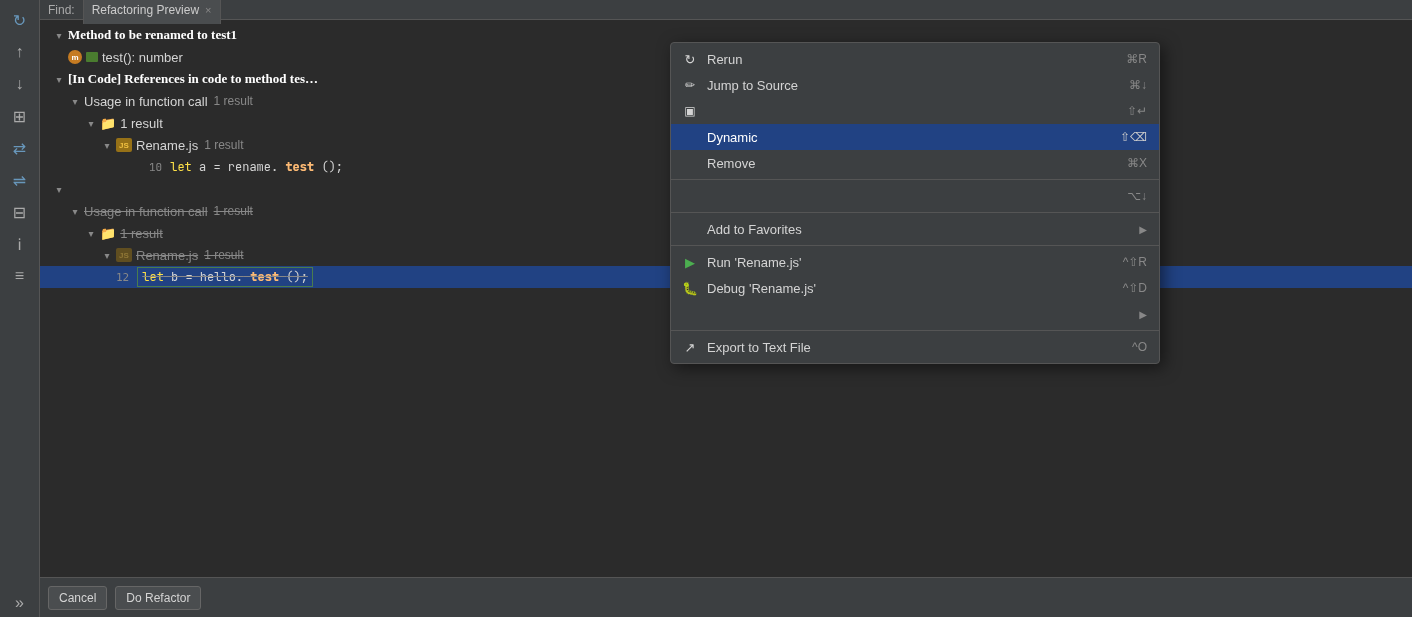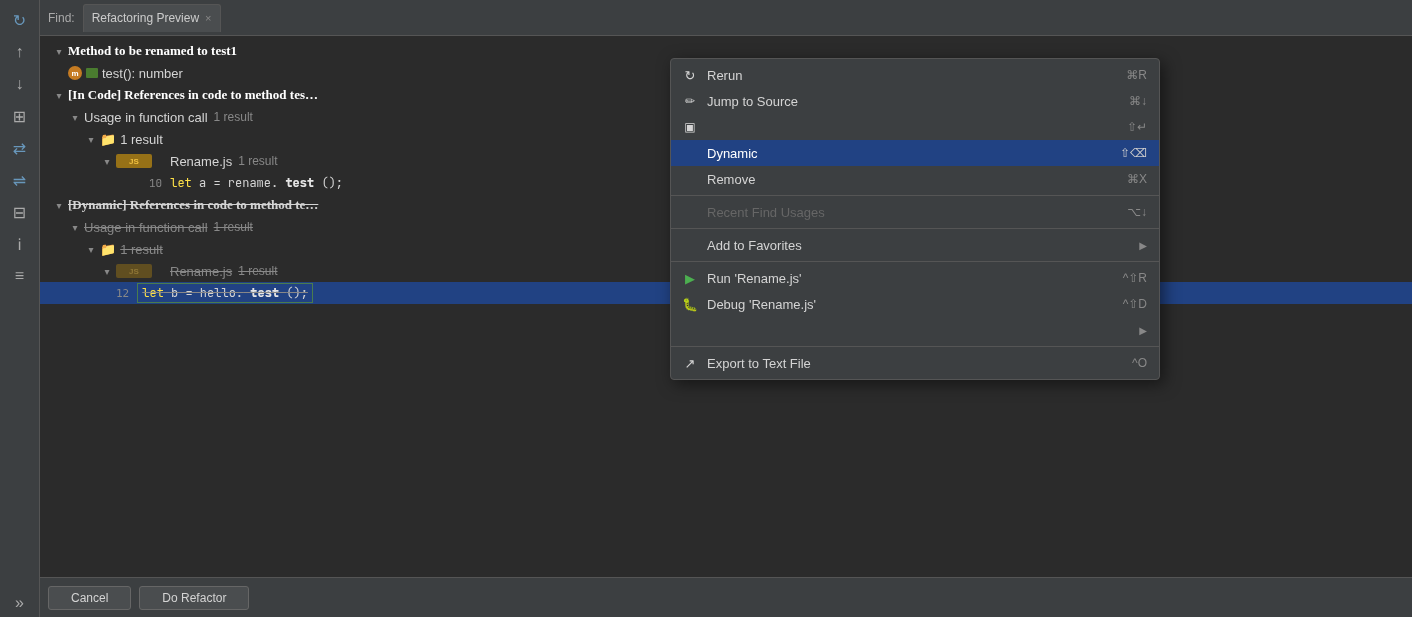--- a/index.html
+++ b/index.html
@@ -47,21 +47,21 @@
       background: #2b2b2b;
       position: relative;
     }
 
     
     .tab-bar {
       display: flex;
       align-items: center;
       background: #3c3f41;
       border-bottom: 1px solid #555;
-      height: 36px;
+      height: 20px;
       padding: 0 8px;
       gap: 8px;
       flex-shrink: 0;
     }
     .tab-find-label {
       color: #aaa;
       font-size: 12px;
     }
     .tab-item {
       display: flex;
@@ -153,63 +153,63 @@
       flex-shrink: 0;
     }
 
     .folder-icon {
       color: #6897bb;
       font-size: 13px;
       margin-right: 4px;
     }
 
     .js-badge {
-      width: 36px;
+      width: 16px;
       height: 14px;
       background: #967117;
       border-radius: 2px;
       display: inline-flex;
       align-items: center;
       justify-content: center;
       color: #f0c040;
       font-size: 8px;
       font-weight: bold;
-      margin-right: 18px;
+      margin-right: 4px;
       flex-shrink: 0;
     }
 
     .tree-label {
       color: #d4d4d4;
     }
     .tree-label.bold { font-weight: bold; color: #ffffff; font-family: Liberation Serif, serif; }
     .tree-label.strikethrough { text-decoration: line-through; color: #888; }
     .tree-label.count { color: #888; margin-left: 6px; font-size: 12px; }
 
     .code-line {
       font-family: 'JetBrains Mono', 'Courier New', monospace;
       font-size: 12px;
     }
     .code-keyword { color: #fde047; }
     .code-normal { color: #d4d4d4; }
-    .code-bold { color: #e5e5e5; font-weight: bold; }
+    .code-bold { color: #fdba74; font-weight: bold; }
     .code-line-number { color: #888; margin-right: 8px; font-size: 11px; margin-left: 33px; }
 
     
     .footer {
       height: 40px;
       background: #3c3f41;
       border-top: 1px solid #555;
       display: flex;
       align-items: center;
       padding: 0 8px;
       gap: 8px;
       flex-shrink: 0;
     }
     .footer-btn {
-      padding: 4px 22px;
+      padding: 4px 10px;
       border-radius: 3px;
       border: 1px solid #666;
       background: #4a4d4f;
       color: #d4d4d4;
       cursor: pointer;
       font-size: 12px;
     }
 
     
     .context-menu-overlay {
@@ -351,21 +351,20 @@
         <span class="code-line">
           <span class="code-keyword">let</span>
           <span class="code-normal"> a = rename.</span>
           <span class="code-bold"><strong>test</strong></span>
           <span class="code-normal">();</span>
         </span>
       </div>
 
       <div class="tree-row indent-1">
         <span class="chevron">▾</span>
-        <span class="tree-label bold" style="text-decoration: line-through; color: #d4d4d4;">[Dynamic] References in code to method te…</span>
       </div>
 
       <div class="tree-row indent-2">
         <span class="chevron">▾</span>
         <span class="tree-label strikethrough">Usage in function call</span>
         <span class="tree-label count strikethrough">1 result</span>
       </div>
 
       <div class="tree-row indent-3">
         <span class="chevron">▾</span>
@@ -427,21 +426,20 @@
       <div class="menu-item">
         <span class="menu-item-icon"></span>
         <span class="menu-item-label">Remove</span>
         <span class="menu-shortcut">⌘X</span>
       </div>
 
       <div class="menu-separator"></div>
 
       <div class="menu-item disabled">
         <span class="menu-item-icon"></span>
-        <span class="menu-item-label">Recent Find Usages</span>
         <span class="menu-shortcut">⌥↓</span>
       </div>
 
       <div class="menu-separator"></div>
 
       <div class="menu-item">
         <span class="menu-item-icon"></span>
         <span class="menu-item-label">Add to Favorites</span>
         <span class="menu-arrow">▶</span>
       </div>

